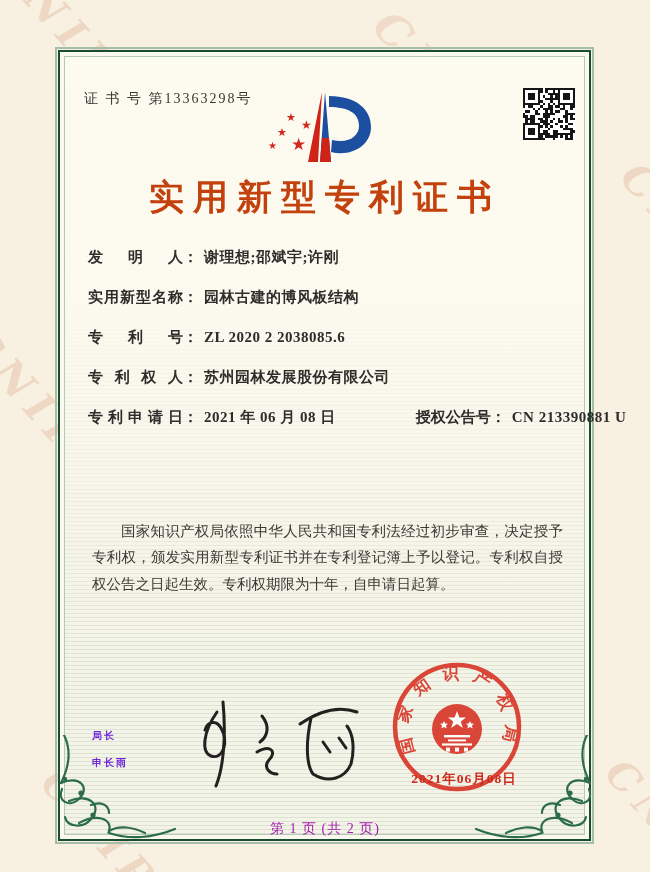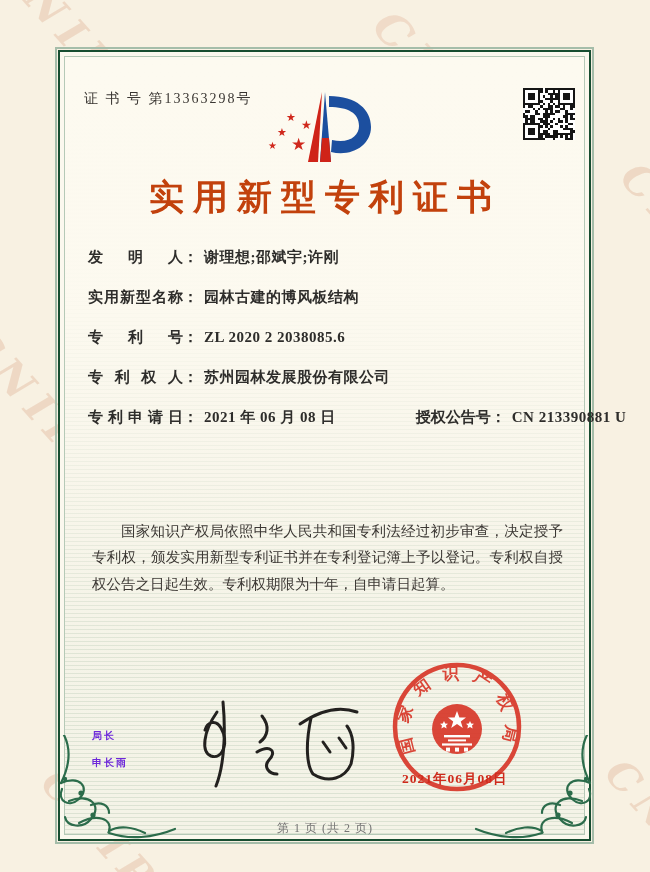--- a/index.html
+++ b/index.html
@@ -38,24 +38,24 @@
   .fcolon{display:inline-block;margin-right:6px;}
   .fval{letter-spacing:.5px;}
   .flabel2{display:inline-block;margin-left:80px;}
 
   .body-text{left:88px;top:514px;width:479px;font-size:14.5px;line-height:1.82;
       color:#3b3733;font-weight:500;text-align:justify;}
   .body-text p{margin:4px;text-indent:2em;}
 
   .issuer{left:92px;font-family:"Liberation Sans","DejaVu Sans",sans-serif;
       font-size:10px;font-weight:700;color:#6d28d9;letter-spacing:2px;}
-  .seal-date{left:402px;top:770px;width:124px;font-size:13.5px;
+  .seal-date{left:402px;top:770px;width:124px;text-align:center;font-size:13.5px;
       font-weight:700;color:#cf2a1c;letter-spacing:1px;z-index:5;}
-  .footer{left:0;top:820px;width:650px;text-align:center;font-size:12px;
-      color:#737373;letter-spacing:1px;}
+  .footer{left:0;top:820px;width:650px;text-align:center;font-size:14px;
+      color:#a21caf;letter-spacing:1px;}
 
   svg{display:block;}
 </style>
 </head>
 <body>
 
 <div class="page">
 
   <div class="wm" style="left:-28px;top:8px;font-size:42px;">CNIPA</div>
   <div class="wm" style="left:348px;top:68px;font-size:44px;color:rgba(222,170,140,.30);">CNIPA</div>

